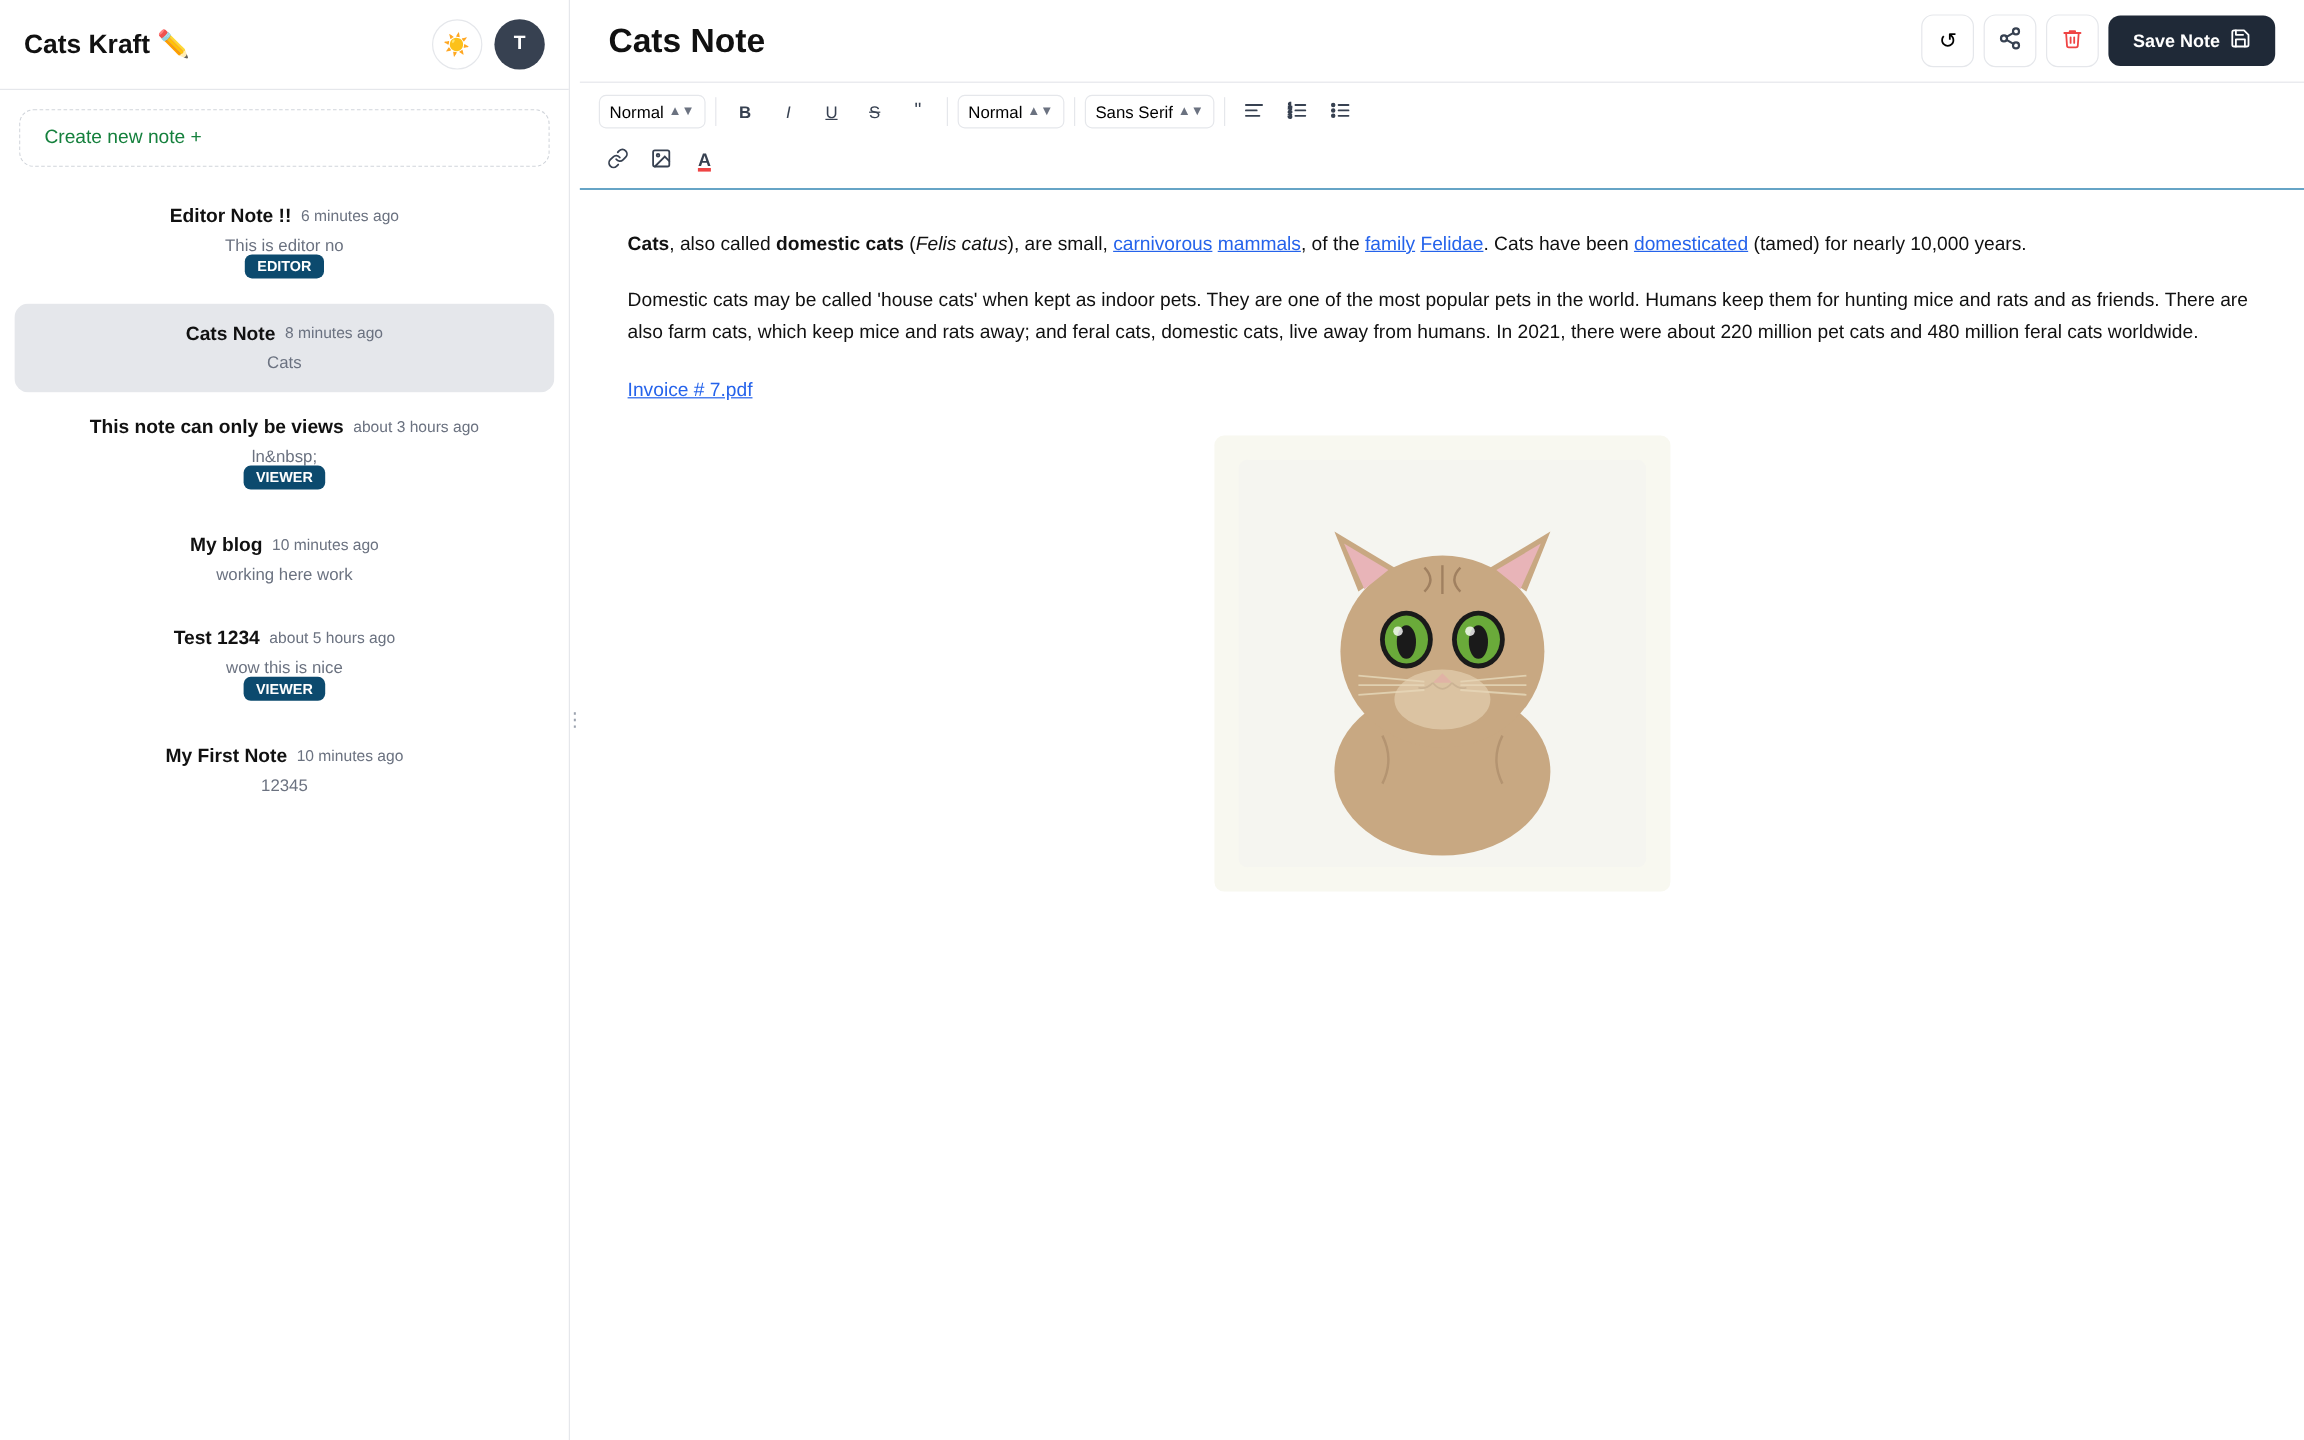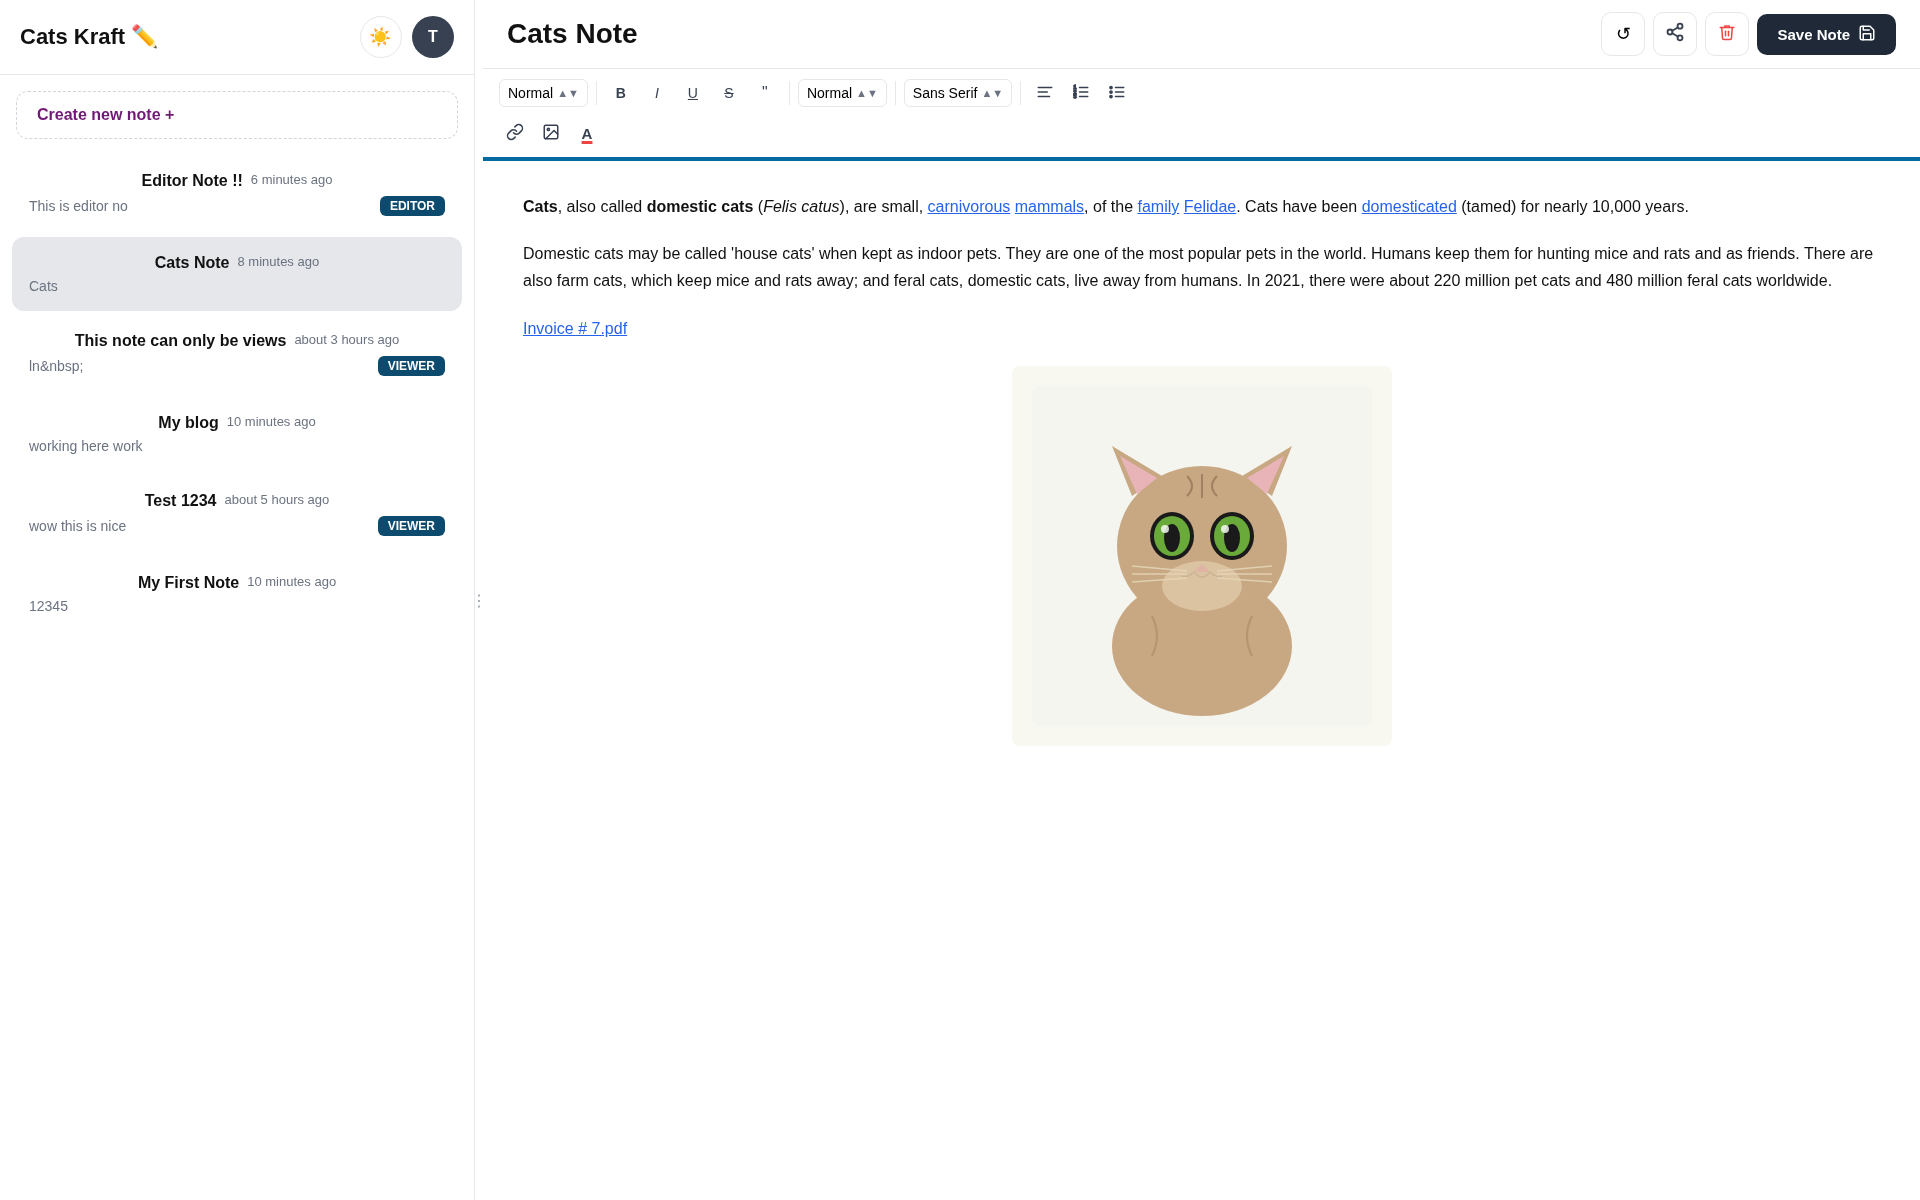--- a/index.html
+++ b/index.html
@@ -14,35 +14,35 @@
     .sidebar-header { padding: 16px 20px; display: flex; align-items: center; justify-content: space-between; border-bottom: 1px solid #e5e7eb; }
 
     .app-title { font-size: 22px; font-weight: 700; color: #111; display: flex; align-items: center; gap: 6px; }
 
     .header-actions { display: flex; align-items: center; gap: 10px; }
 
     .theme-btn { width: 42px; height: 42px; border-radius: 50%; border: 1px solid #e5e7eb; background: #fff; cursor: pointer; display: flex; align-items: center; justify-content: center; font-size: 18px; }
 
     .avatar-btn { width: 42px; height: 42px; border-radius: 50%; background: #374151; color: #fff; font-weight: 600; font-size: 16px; border: none; cursor: pointer; display: flex; align-items: center; justify-content: center; }
 
-    .create-note-btn { margin: 16px; padding: 14px 20px; border: 1px dashed #d1d5db; border-radius: 12px; background: #fff; cursor: pointer; display: flex; align-items: center; gap: 8px; font-size: 16px; color: #701a75; font-weight: 700; }
+    .create-note-btn { margin: 16px; padding: 14px 20px; border: 1px dashed #d1d5db; border-radius: 12px; background: #fff; cursor: pointer; display: flex; align-items: center; gap: 8px; font-size: 16px; color: #15803d; font-weight: 400; }
 
     .notes-list { flex: 1; overflow-y: auto; padding: 0 12px; display: flex; flex-direction: column; gap: 4px; }
 
     .note-item { padding: 16px; border-radius: 12px; cursor: pointer; border: 1px solid transparent; }
 
     .note-item.active { background: #e5e7eb; }
 
     .note-item-header { display: flex; justify-content: center; align-items: flex-start; margin-bottom: 6px; }
 
     .note-item-title { font-size: 16px; font-weight: 700; color: #111; }
 
     .note-item-time { font-size: 13px; color: #6b7280; white-space: nowrap; margin-left: 8px; }
 
-    .note-item-footer { display: flex; justify-content: space-between; align-items: center; }
+    .note-item-footer { display: flex; justify-content: space-between; align-items: center; flex-direction: column; }
 
     .note-item-preview { font-size: 14px; color: #6b7280; }
 
     .badge { padding: 3px 10px; border-radius: 6px; font-size: 12px; font-weight: 700; color: #fff; background: #0c4a6e; }
 
     
     .drag-handle { width: 8px; background: transparent; display: flex; align-items: center; justify-content: center; color: #9ca3af; font-size: 16px; cursor: col-resize; }
 
     
     .main-area { flex: 1; display: flex; flex-direction: column; overflow: hidden; }
@@ -53,21 +53,21 @@
 
     .editor-actions { display: flex; align-items: center; gap: 8px; }
 
     .icon-btn { width: 44px; height: 44px; border: 1px solid #e5e7eb; border-radius: 10px; background: #fff; cursor: pointer; display: flex; align-items: center; justify-content: center; font-size: 18px; }
 
     .icon-btn.red { color: #ef4444; }
 
     .save-btn { padding: 10px 20px; background: #1f2937; color: #fff; border: none; border-radius: 10px; cursor: pointer; font-size: 15px; font-weight: 600; display: flex; align-items: center; gap: 8px; }
 
     
-    .toolbar { padding: 8px 16px; border-bottom: 4px solid #0369a1; display: flex; align-items: center; gap: 4px; flex-wrap: wrap; }
+    .toolbar { padding: 8px 16px; border-bottom: 1px solid #0369a1; display: flex; align-items: center; gap: 4px; flex-wrap: wrap; }
 
     .toolbar-separator { width: 1px; height: 24px; background: #e5e7eb; margin: 0 4px; }
 
     .toolbar-select { padding: 5px 8px; border: 1px solid #e5e7eb; border-radius: 6px; background: #fff; font-size: 14px; cursor: pointer; display: flex; align-items: center; gap: 4px; }
 
     .toolbar-btn { width: 32px; height: 32px; border: none; background: transparent; cursor: pointer; border-radius: 6px; display: flex; align-items: center; justify-content: center; font-size: 14px; color: #374151; }
 
     .toolbar-btn.bold { font-weight: 800; }
     .toolbar-btn.italic { font-style: italic; }
     .toolbar-btn.underline { text-decoration: underline; }

